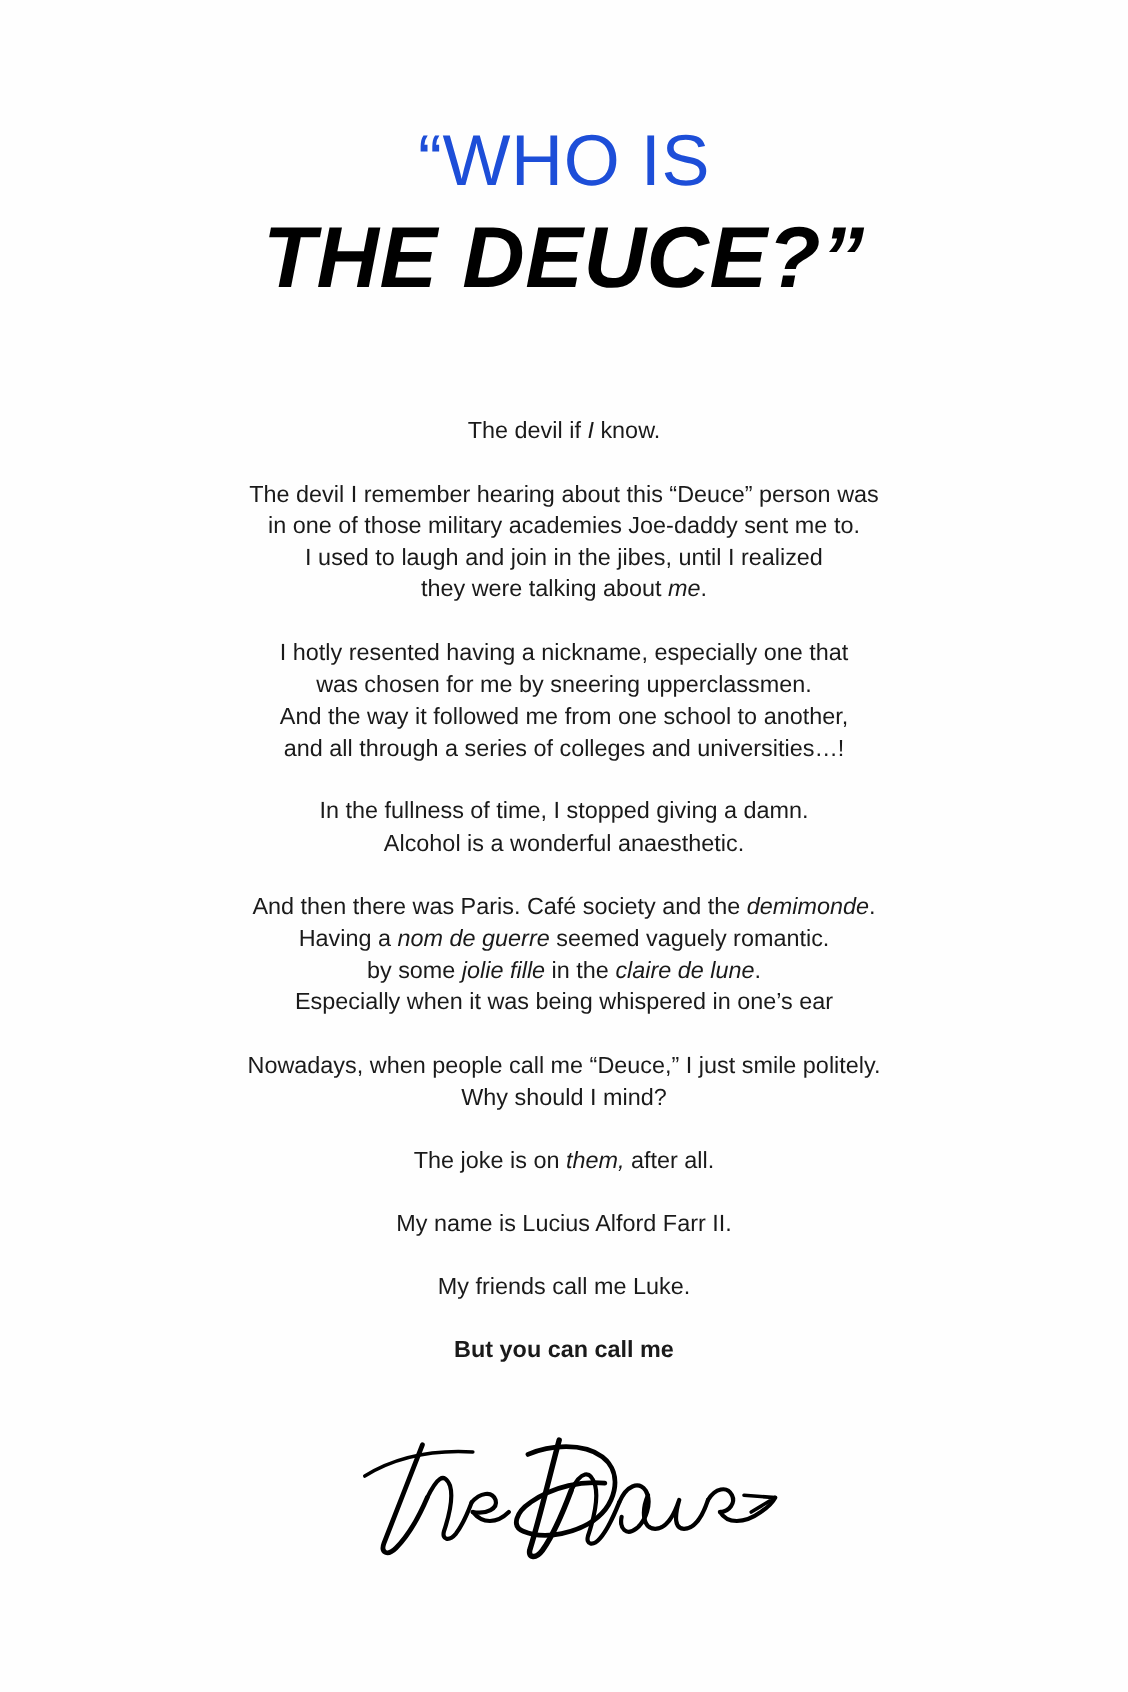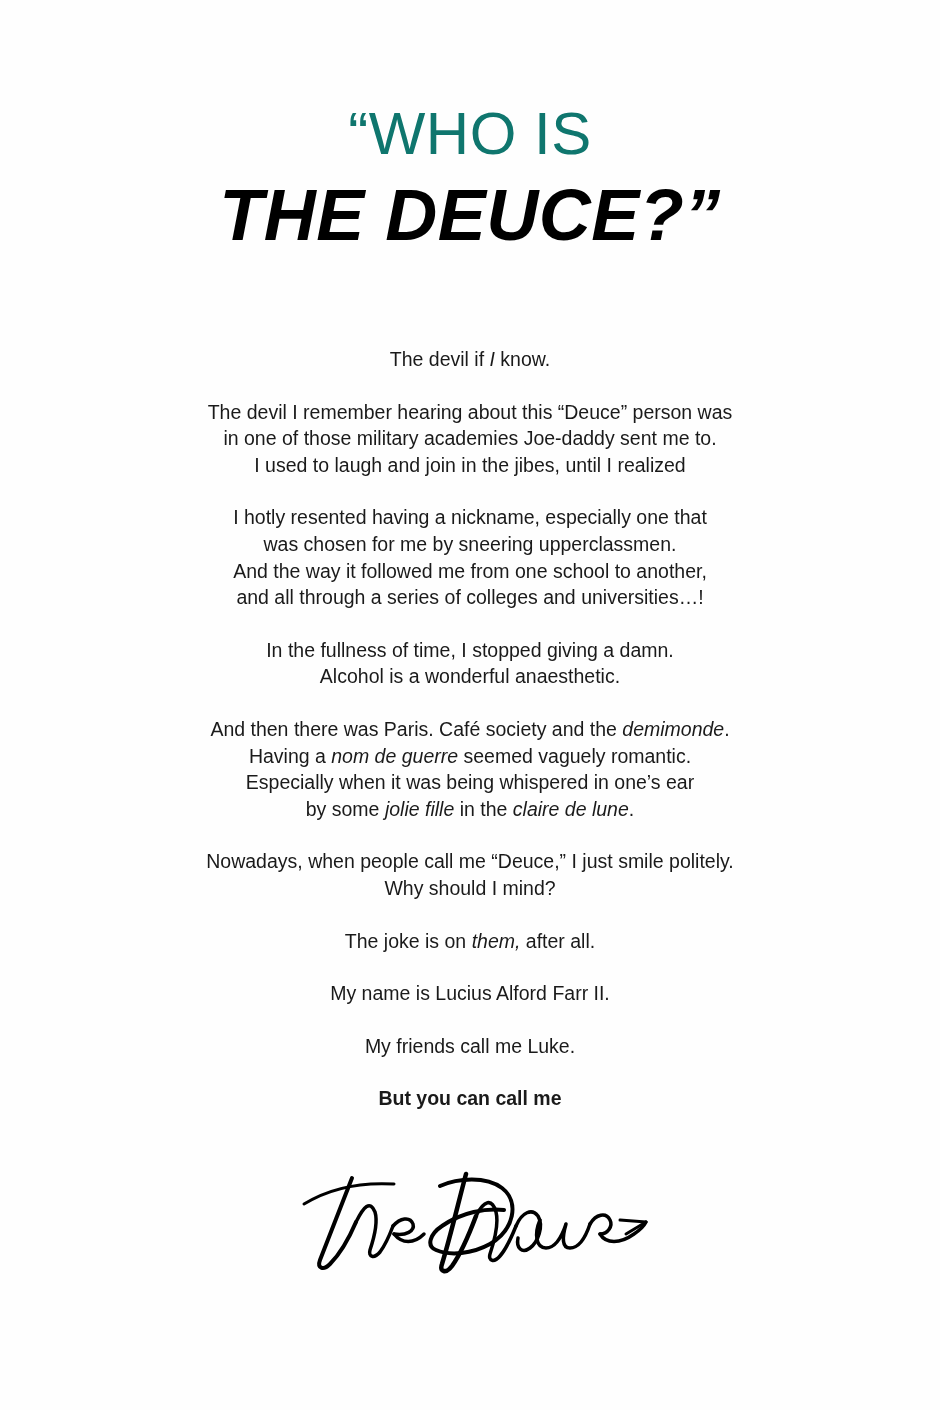--- a/index.html
+++ b/index.html
@@ -24,21 +24,21 @@
   .title-block {
     text-align: center;
     padding-top: 104px;
   }
   .title-line-1 {
     font-family: "Liberation Sans", sans-serif;
     font-size: 60px;
     font-weight: 400;
     letter-spacing: 0.5px;
     line-height: 1.0;
-    color: #0f766e;
+    color: #1d4ed8;
   }
   .title-line-2 {
     font-family: "Liberation Sans", sans-serif;
     font-size: 72px;
     font-weight: 800;
     font-style: italic;
     letter-spacing: 0.5px;
     line-height: 1.25;
     color: #000;
     margin-top: 6px;
@@ -84,36 +84,37 @@
   </div>
 
   <div class="body-block" id="body-block">
       <div class="stanza">
         <span class="line"><span>The devil if </span><span class="em">I</span><span> know.</span></span>
       </div>
       <div class="stanza">
         <span class="line"><span>The devil I remember hearing about this “Deuce” person was</span></span>
         <span class="line"><span>in one of those military academies Joe-daddy sent me to.</span></span>
         <span class="line"><span>I used to laugh and join in the jibes, until I realized</span></span>
+        <span class="line"><span>they were talking about </span><span class="em">me</span><span>.</span></span>
       </div>
       <div class="stanza">
         <span class="line"><span>I hotly resented having a nickname, especially one that</span></span>
         <span class="line"><span>was chosen for me by sneering upperclassmen.</span></span>
         <span class="line"><span>And the way it followed me from one school to another,</span></span>
         <span class="line"><span>and all through a series of colleges and universities…!</span></span>
       </div>
       <div class="stanza">
         <span class="line"><span>In the fullness of time, I stopped giving a damn.</span></span>
         <span class="line"><span>Alcohol is a wonderful anaesthetic.</span></span>
       </div>
       <div class="stanza">
         <span class="line"><span>And then there was Paris.  Café society and the </span><span class="em">demimonde</span><span>.</span></span>
         <span class="line"><span>Having a </span><span class="em">nom de guerre</span><span> seemed vaguely romantic.</span></span>
+        <span class="line"><span>by some </span><span class="em">jolie fille</span><span> in the </span><span class="em">claire de lune</span><span>.</span></span>
         <span class="line"><span>Especially when it was being whispered in one’s ear</span></span>
-        <span class="line"><span>by some </span><span class="em">jolie fille</span><span> in the </span><span class="em">claire de lune</span><span>.</span></span>
       </div>
       <div class="stanza">
         <span class="line"><span>Nowadays, when people call me “Deuce,” I just smile politely.</span></span>
         <span class="line"><span>Why should I mind?</span></span>
       </div>
       <div class="stanza">
         <span class="line"><span>The joke is on </span><span class="em">them,</span><span> after all.</span></span>
       </div>
       <div class="stanza">
         <span class="line"><span>My name is Lucius Alford Farr II.</span></span>

